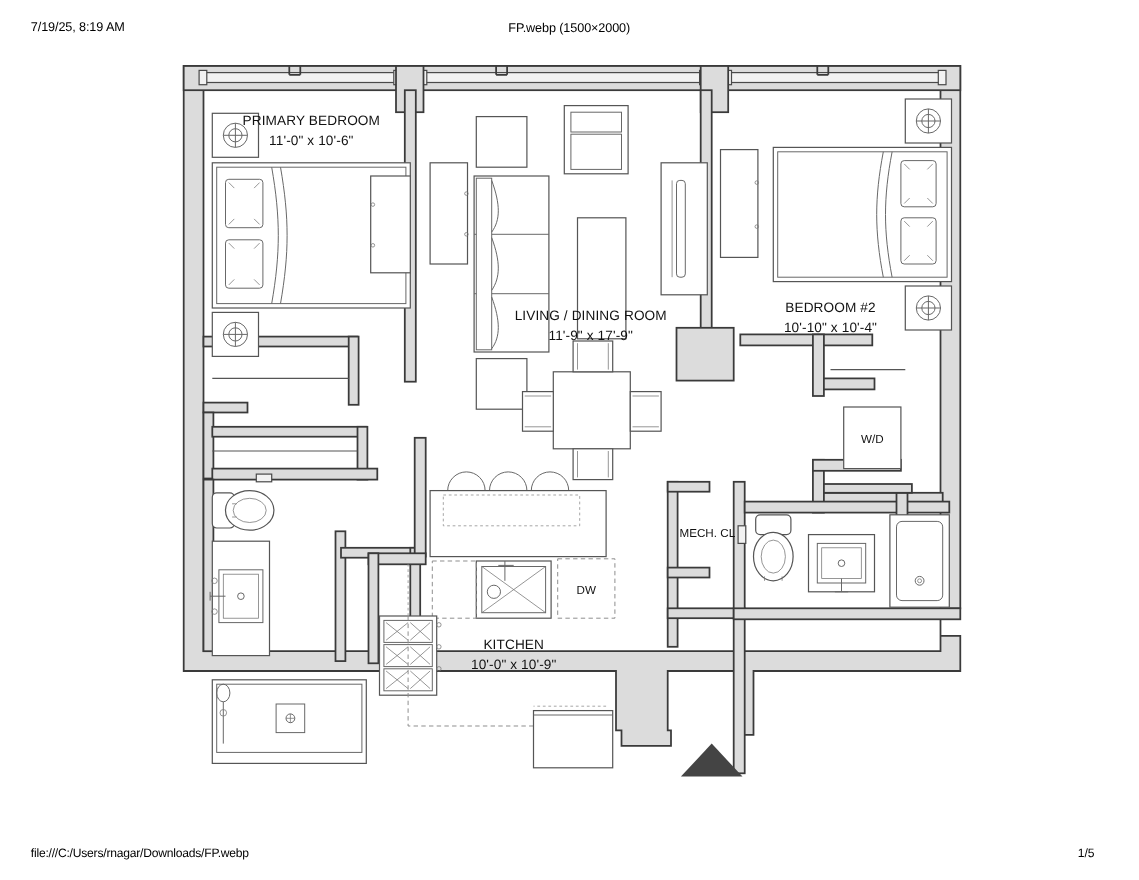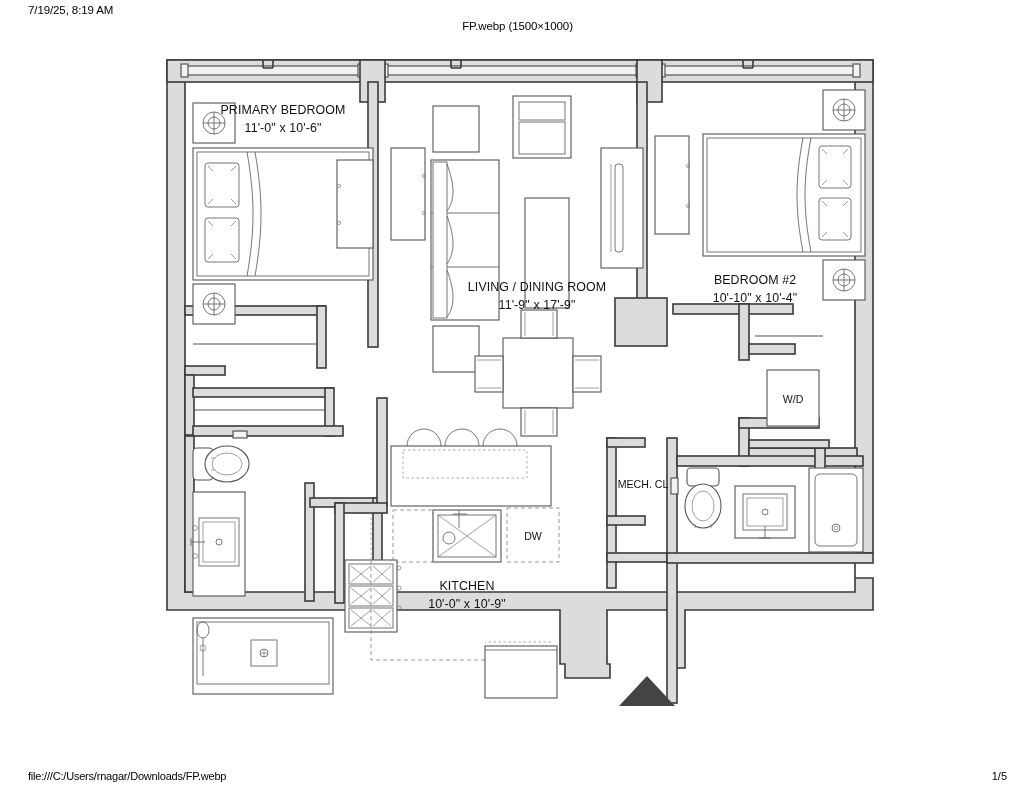--- a/index.html
+++ b/index.html
@@ -25,38 +25,38 @@
   .print-header {
     position: absolute;
     top: 0; left: 0; right: 0;
     height: 40px;
     display: flex;
     align-items: center;
   }
   .print-header .hdr-date {
     position: absolute;
     left: 28px;
-    top: 4px;
+    top: 19px;
     font-size: 11.5px;
     letter-spacing: -0.1px;
     white-space: nowrap;
   }
   .print-header .hdr-title {
     position: absolute;
     left: 0; right: 0;
     top: 20px;
     text-align: center;
     font-size: 11.5px;
     letter-spacing: -0.1px;
     white-space: nowrap;
   }
   
   .print-footer {
     position: absolute;
-    left: 0; right: 0;
+    left: 0; right: 12px;
     bottom: 10px;
     height: 20px;
   }
   .print-footer .ftr-url {
     position: absolute;
     left: 28px;
     top: 0;
     font-size: 11px;
     letter-spacing: -0.2px;
     white-space: nowrap;
@@ -111,21 +111,21 @@
     text-anchor: middle;
   }
 </style>
 </head>
 <body>
 
 <div class="print-page">
 
   <div class="print-header">
     <span class="hdr-date">7/19/25, 8:19 AM</span>
-    <span class="hdr-title">FP.webp (1500×1000)</span>
+    <span class="hdr-title">FP.webp (1500×2000)</span>
   </div>
 
   <div class="fp-figure">
   <svg width="730" height="670" viewBox="0 0 730 670" xmlns="http://www.w3.org/2000/svg">
 
     <g>
 
       <path class="wall" d="
         M 12,12  L 718,12  L 718,505  L 700,505 L 700,530 L 718,530 L 718,562
         L 530,562 L 530,620 L 520,620 L 520,562

